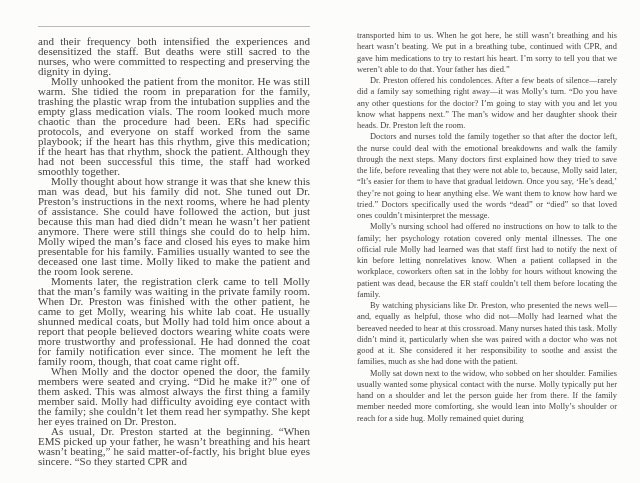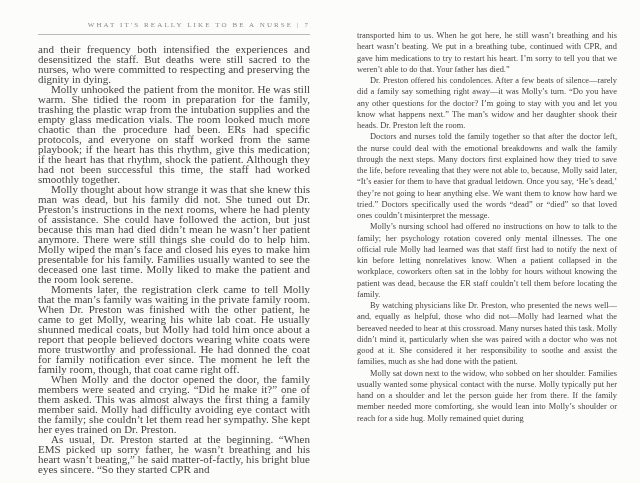--- a/index.html
+++ b/index.html
@@ -49,30 +49,29 @@
   }
   .body-text p:first-child { text-indent: 0; }
 </style>
 </head>
 <body>
 
 <div class="spread">
 
   <section class="page page-left">
     <header>
-      <div class="running-head">WHAT IT'S REALLY LIKE TO BE A NURSE | 7</div>
       <div class="rule"></div>
     </header>
     <div class="body-text">
         <p>and their frequency both intensified the experiences and desensitized the staff. But deaths were still sacred to the nurses, who were committed to respecting and preserving the dignity in dying.</p>
         <p>Molly unhooked the patient from the monitor. He was still warm. She tidied the room in preparation for the family, trashing the plastic wrap from the intubation supplies and the empty glass medication vials. The room looked much more chaotic than the procedure had been. ERs had specific protocols, and everyone on staff worked from the same playbook; if the heart has this rhythm, give this medication; if the heart has that rhythm, shock the patient. Although they had not been successful this time, the staff had worked smoothly together.</p>
         <p>Molly thought about how strange it was that she knew this man was dead, but his family did not. She tuned out Dr. Preston’s instructions in the next rooms, where he had plenty of assistance. She could have followed the action, but just because this man had died didn’t mean he wasn’t her patient anymore. There were still things she could do to help him. Molly wiped the man’s face and closed his eyes to make him presentable for his family. Families usually wanted to see the deceased one last time. Molly liked to make the patient and the room look serene.</p>
         <p>Moments later, the registration clerk came to tell Molly that the man’s family was waiting in the private family room. When Dr. Preston was finished with the other patient, he came to get Molly, wearing his white lab coat. He usually shunned medical coats, but Molly had told him once about a report that people believed doctors wearing white coats were more trustworthy and professional. He had donned the coat for family notification ever since. The moment he left the family room, though, that coat came right off.</p>
         <p>When Molly and the doctor opened the door, the family members were seated and crying. “Did he make it?” one of them asked. This was almost always the first thing a family member said. Molly had difficulty avoiding eye contact with the family; she couldn’t let them read her sympathy. She kept her eyes trained on Dr. Preston.</p>
-        <p>As usual, Dr. Preston started at the beginning. “When EMS picked up sorry father, he wasn’t breathing and his heart wasn’t beating,” he said matter-of-factly, his bright blue eyes sincere. “So they started CPR and</p>
+        <p>As usual, Dr. Preston started at the beginning. “When EMS picked up your father, he wasn’t breathing and his heart wasn’t beating,” he said matter-of-factly, his bright blue eyes sincere. “So they started CPR and</p>
       </div>
   </section>
 
   <section class="page page-right">
     <div class="body-text">
         <p>transported him to us. When he got here, he still wasn’t breathing and his heart wasn’t beating. We put in a breathing tube, continued with CPR, and gave him medications to try to restart his heart. I’m sorry to tell you that we weren’t able to do that. Your father has died.”</p>
         <p>Dr. Preston offered his condolences. After a few beats of silence—rarely did a family say something right away—it was Molly’s turn. “Do you have any other questions for the doctor? I’m going to stay with you and let you know what happens next.” The man’s widow and her daughter shook their heads. Dr. Preston left the room.</p>
         <p>Doctors and nurses told the family together so that after the doctor left, the nurse could deal with the emotional breakdowns and walk the family through the next steps. Many doctors first explained how they tried to save the life, before revealing that they were not able to, because, Molly said later, “It’s easier for them to have that gradual letdown. Once you say, ‘He’s dead,’ they’re not going to hear anything else. We want them to know how hard we tried.” Doctors specifically used the words “dead” or “died” so that loved ones couldn’t misinterpret the message.</p>
         <p>Molly’s nursing school had offered no instructions on how to talk to the family; her psychology rotation covered only mental illnesses. The one official rule Molly had learned was that staff first had to notify the next of kin before letting nonrelatives know. When a patient collapsed in the workplace, coworkers often sat in the lobby for hours without knowing the patient was dead, because the ER staff couldn’t tell them before locating the family.</p>
         <p>By watching physicians like Dr. Preston, who presented the news well—and, equally as helpful, those who did not—Molly had learned what the bereaved needed to hear at this crossroad. Many nurses hated this task. Molly didn’t mind it, particularly when she was paired with a doctor who was not good at it. She considered it her responsibility to soothe and assist the families, much as she had done with the patient.</p>

